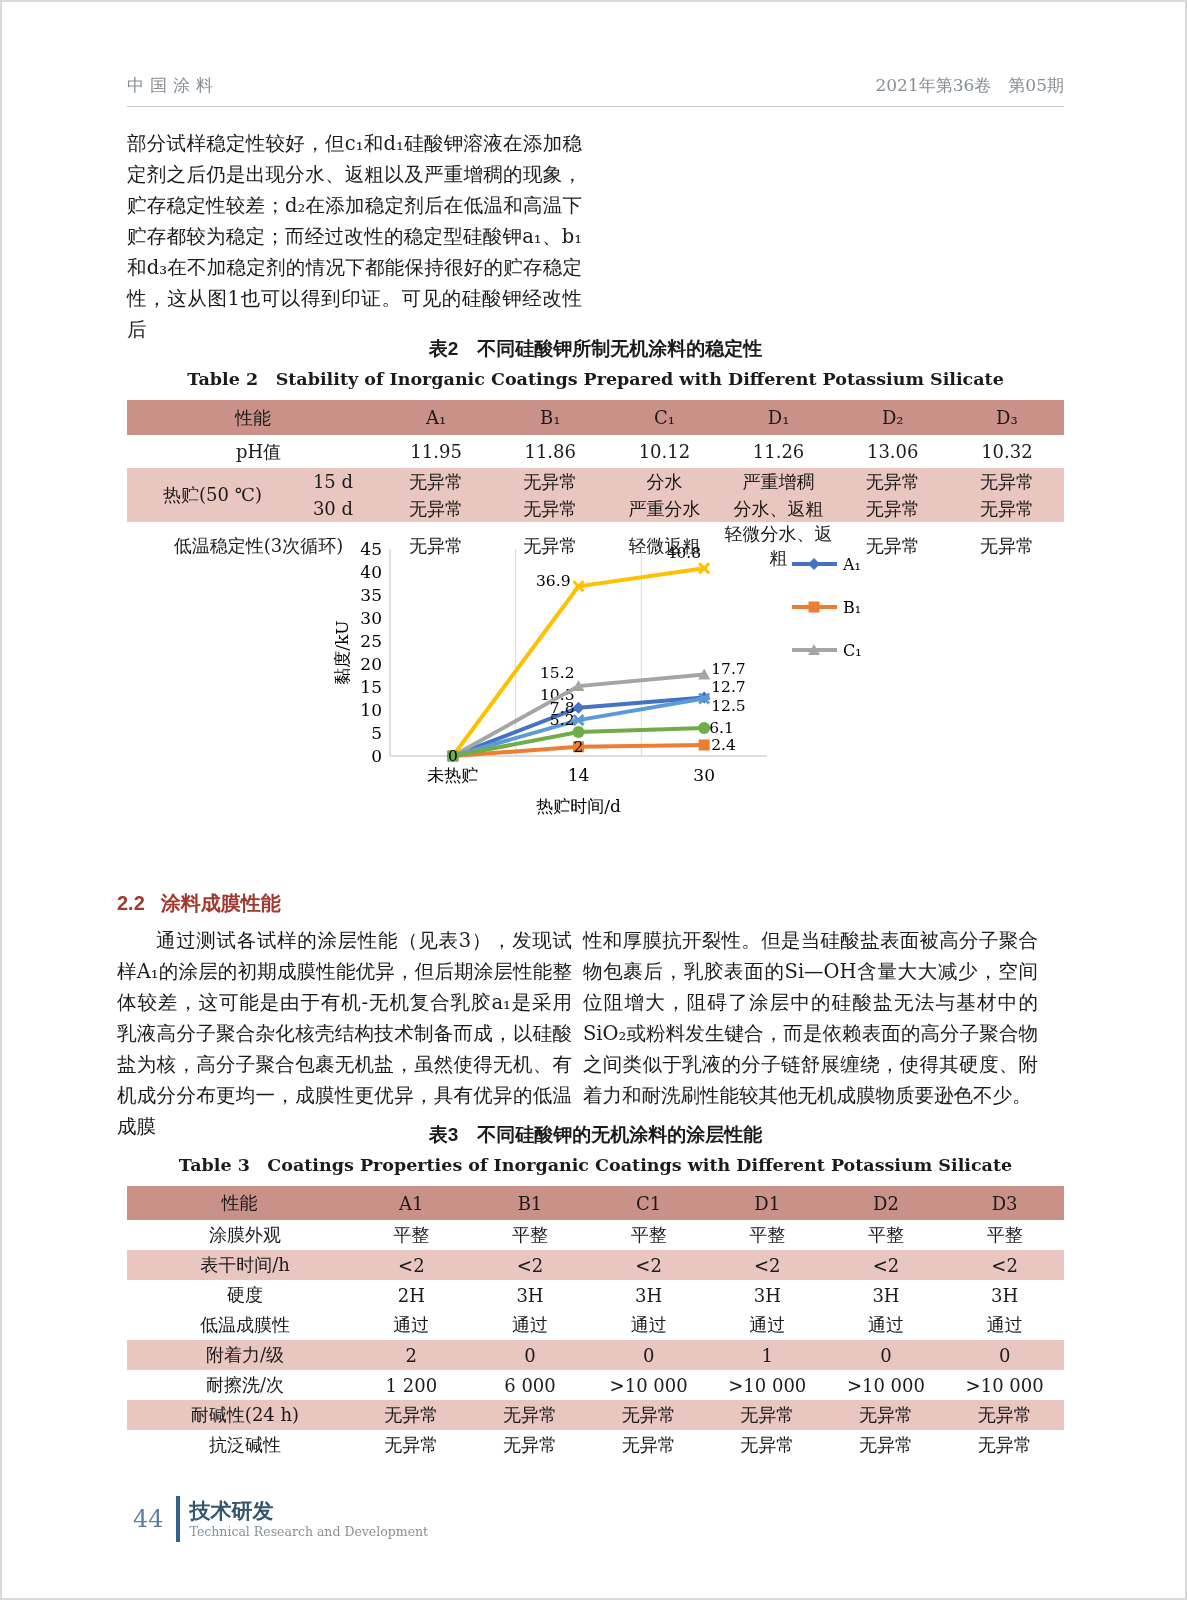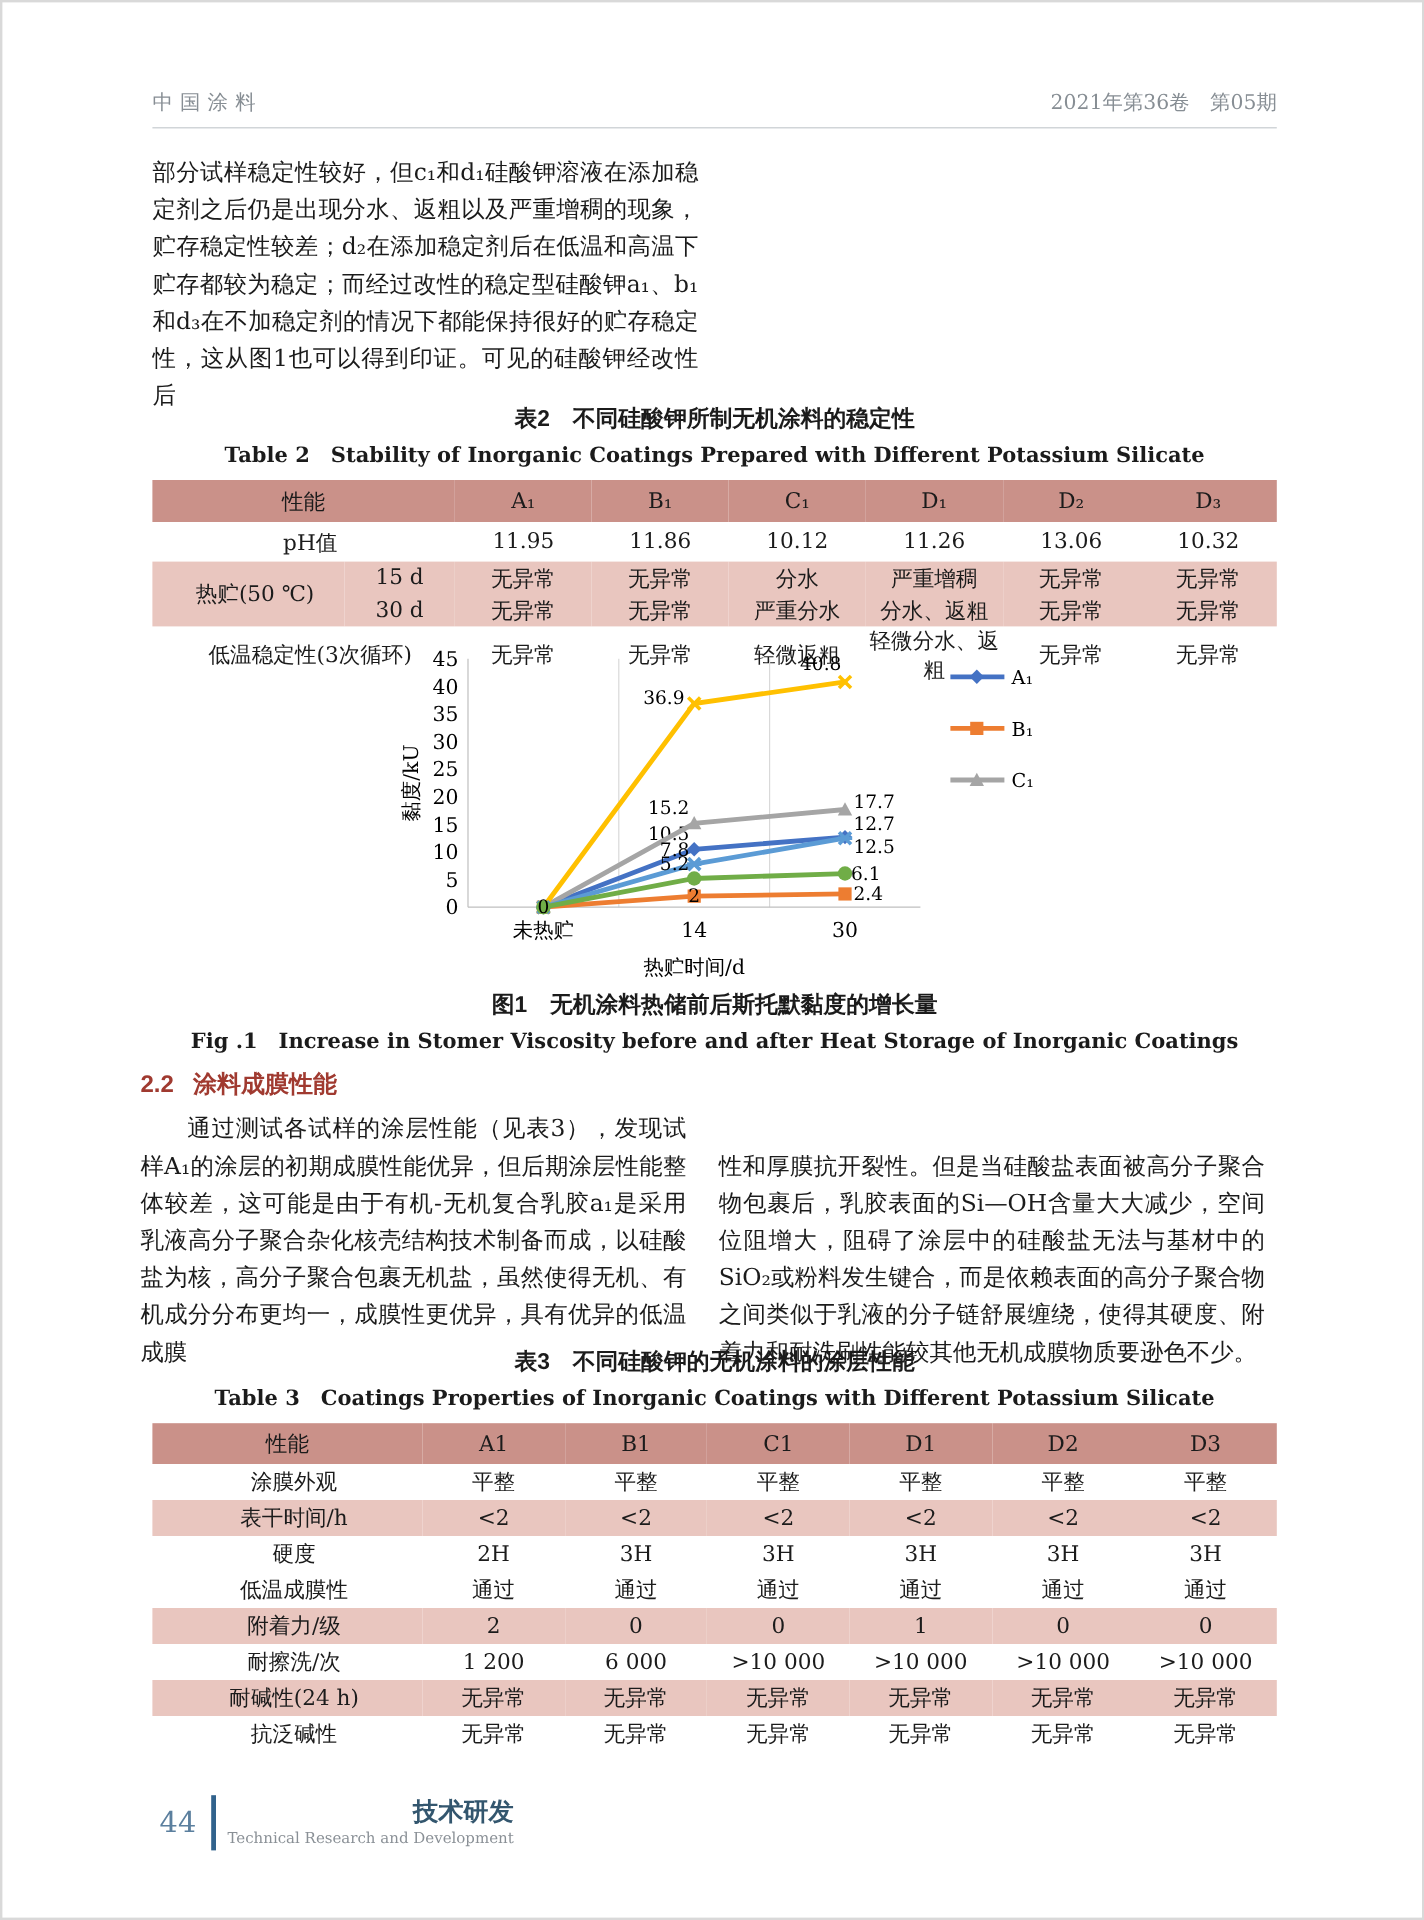--- a/index.html
+++ b/index.html
@@ -6,21 +6,21 @@
     --hdr-bg:#ca9189; --row-bg:#e9c6bf; --sec-red:#a03a30; --foot-blue:#31628c;
   }
   *{box-sizing:border-box;}
   body{margin:0;background:#ffffff;font-family:"DejaVu Serif","Liberation Serif",serif;color:#1b1b1b;}
   .page{position:relative;width:1187px;height:1600px;background:#fff;border:2px solid #d9d9d9;overflow:hidden;padding-left:20px;}
 
   .pg-header{position:absolute;top:72px;left:125px;width:937px;display:flex;justify-content:space-between;
     align-items:flex-end;color:#878e94;font-size:17px;padding-bottom:9px;border-bottom:1px solid #c6cbcf;}
   .pg-header .jname{letter-spacing:6px;}
 
-  .two-col{display:flex;gap:27px;align-items:flex-end;}
+  .two-col{display:flex;gap:11px;}
   .col{width:455px;font-size:19.5px;line-height:31px;text-align:justify;}
   sup.ref{font-size:12px;line-height:0;}
 
   .intro{position:absolute;top:126px;left:125px;width:937px;}
 
   .cap-zh{font-family:"Liberation Sans","DejaVu Sans",sans-serif;font-weight:700;font-size:19px;text-align:center;margin-bottom:5px;}
   .cap-en{font-family:"DejaVu Serif","Liberation Serif",serif;font-weight:700;font-size:17.5px;text-align:center;margin-bottom:9px;}
 
   .t2-wrap{position:absolute;top:334px;left:125px;width:937px;}
   .t3-wrap{position:absolute;top:1120px;left:125px;width:937px;}
@@ -37,21 +37,21 @@
   .chart-block{position:absolute;top:532px;left:125px;width:937px;}
   .chart-svg{display:block;margin-left:205px;}
   .fig-caps{margin-top:2px;}
 
   .sec22{position:absolute;top:888px;left:115px;width:937px;}
   .sec22 h3{margin:0 0 8px 0;font-family:"Liberation Sans","DejaVu Sans",sans-serif;
     font-size:20px;color:var(--sec-red);font-weight:700;}
   .sec22 h3 .num{margin-right:16px;}
   .indent{text-indent:2em;}
 
-  .pg-footer{position:absolute;left:131px;top:1494px;display:flex;align-items:center;text-align:right;}
+  .pg-footer{position:absolute;left:131px;top:1494px;display:flex;align-items:center;}
   .pg-num{font-size:24px;color:#5b7f9e;margin-right:12px;}
   .pg-bar{width:4px;height:46px;background:var(--foot-blue);margin-right:10px;}
   .pg-sec-zh{font-family:"Liberation Sans","DejaVu Sans",sans-serif;font-weight:700;font-size:21px;color:#33566e;line-height:24px;}
   .pg-sec-en{font-size:12.5px;color:#8a9096;line-height:17px;}
 </style>
 </head>
 <body>
 
 <div class="page">
 
@@ -211,24 +211,20 @@
         <line x1="460" y1="30" x2="505" y2="30" stroke="#4472c4" stroke-width="4"></line>
         <path d="M 482 24 L 488 30 L 482 36 L 476 30 Z" fill="#4472c4"></path>
         <text x="511" y="36" text-anchor="start" font-size="16" fill="#000">A₁</text>
         <line x1="460" y1="73" x2="505" y2="73" stroke="#ed7d31" stroke-width="4"></line>
         <rect x="476.5" y="67.5" width="11" height="11" fill="#ed7d31"></rect>
         <text x="511" y="79" text-anchor="start" font-size="16" fill="#000">B₁</text>
         <line x1="460" y1="116" x2="505" y2="116" stroke="#a5a5a5" stroke-width="4"></line>
         <path d="M 482 110 L 488 121 L 476 121 Z" fill="#a5a5a5"></path>
         <text x="511" y="122" text-anchor="start" font-size="16" fill="#000">C₁</text>
       </svg>
-    <div class="fig-caps">
-      <div class="cap-zh">图1　无机涂料热储前后斯托默黏度的增长量</div>
-      <div class="cap-en">Fig .1　Increase in Stomer Viscosity before and after Heat Storage of Inorganic Coatings</div>
-    </div>
   </div>
 
   <div class="sec22">
     <h3><span class="num">2.2</span><span>涂料成膜性能</span></h3>
     <div class="two-col">
       <div class="col indent">通过测试各试样的涂层性能（见表3），发现试样A₁的涂层的初期成膜性能优异，但后期涂层性能整体较差，这可能是由于有机-无机复合乳胶a₁是采用乳液高分子聚合杂化核壳结构技术制备而成，以硅酸盐为核，高分子聚合包裹无机盐，虽然使得无机、有机成分分布更均一，成膜性更优异，具有优异的低温成膜</div>
       <div class="col">性和厚膜抗开裂性。但是当硅酸盐表面被高分子聚合物包裹后，乳胶表面的Si—OH含量大大减少，空间位阻增大，阻碍了涂层中的硅酸盐无法与基材中的SiO₂或粉料发生键合，而是依赖表面的高分子聚合物之间类似于乳液的分子链舒展缠绕，使得其硬度、附着力和耐洗刷性能较其他无机成膜物质要逊色不少。</div>
     </div>
   </div>
 

